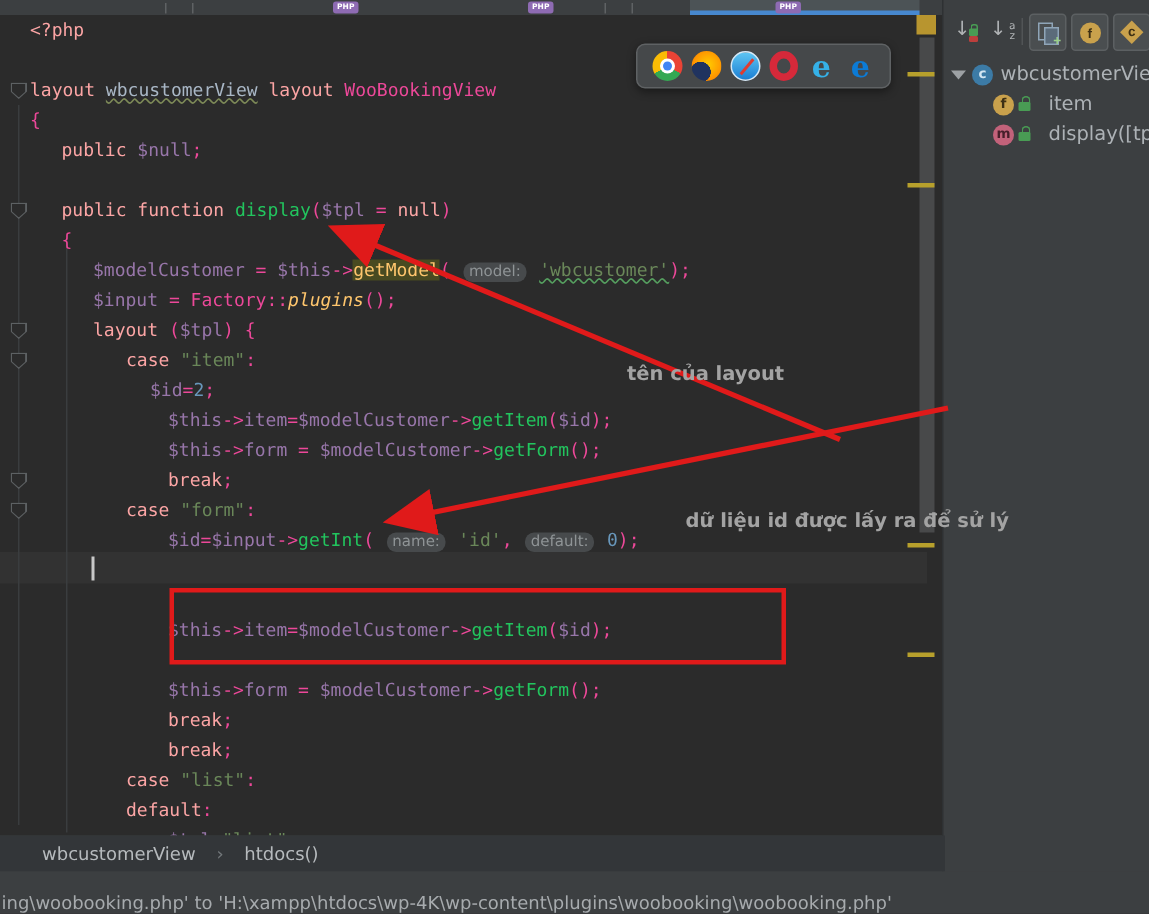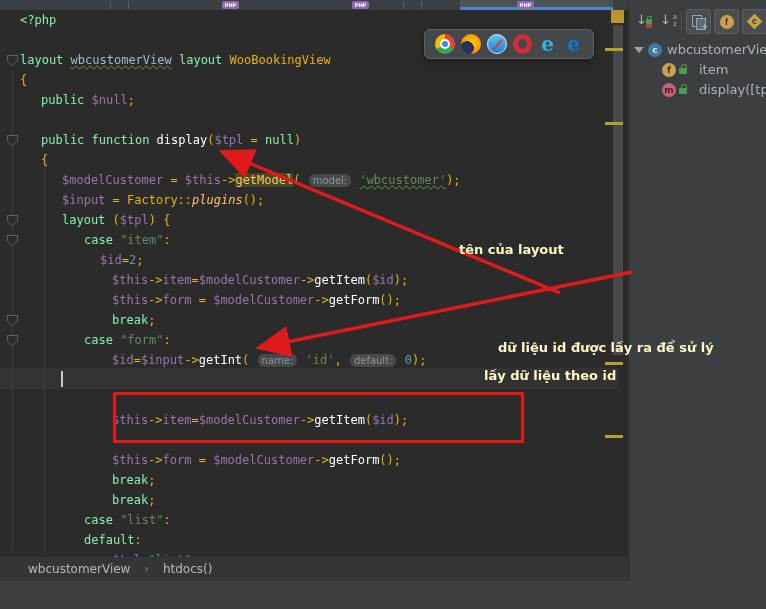--- a/index.html
+++ b/index.html
@@ -14,22 +14,22 @@
   .php-chip{position:absolute;top:1px;width:17px;height:8px;background:#8e6bb3;border-radius:2px;
             color:#fff;font-size:5px;font-weight:bold;text-align:center;line-height:8px;}
   #panel-hscroll{position:absolute;left:703px;top:0;width:50px;height:4px;background:#64686c;border-radius:2px;}
   
   #editor{position:absolute;left:0;top:10px;width:628px;height:547px;background:#2b2b2b;overflow:hidden;}
   #current-line{position:absolute;left:0;top:358px;width:618px;height:21px;background:#323232;}
   #caret{position:absolute;left:61px;top:361px;width:2px;height:16px;background:#c8c8c8;}
   .guide{position:absolute;width:1px;background:#3a3d3f;}
   .code-line{position:absolute;height:20px;line-height:20px;white-space:pre;
              font-family:"DejaVu Sans Mono",monospace;font-size:12px;color:#a9b7c6;}
-  .tk-kw{color:#86efac;} .tk-def{color:#eab308;} .tk-var{color:#9876aa;}
-  .tk-fn{color:#ffffff;} .tk-fni{color:#ffc66d;font-style:italic;}
+  .tk-kw{color:#fca5a5;} .tk-def{color:#ec4899;} .tk-var{color:#9876aa;}
+  .tk-fn{color:#22c55e;} .tk-fni{color:#ffc66d;font-style:italic;}
   .tk-fnhl{color:#ffc66d;background:#494a21;}
   .tk-str{color:#6a8759;} .tk-num{color:#6897bb;}
   .tk-strw{color:#6a8759;text-decoration:underline wavy #55a05f;text-decoration-thickness:1px;text-decoration-skip-ink:none;}
   .tk-clsw{color:#a9b7c6;text-decoration:underline wavy #7d8a57;text-decoration-thickness:1px;text-decoration-skip-ink:none;}
   .tk-chip{background:#474a4c;color:#8f9496;font-family:"DejaVu Sans",sans-serif;font-size:10px;
            border-radius:6px;padding:1px 4px;margin:0 1px;}
   .fold{position:absolute;left:7px;width:11px;height:11px;}
   .fold .o{position:absolute;inset:0;background:#5d6163;clip-path:polygon(0 0,100% 0,100% 55%,50% 100%,0 55%);}
   .fold .i{position:absolute;inset:1px;background:#2b2b2b;clip-path:polygon(0 0,100% 0,100% 55%,50% 100%,0 55%);}
   #fold-line{position:absolute;left:12px;top:60px;width:1px;height:480px;background:#3a3d3f;}
@@ -83,21 +83,21 @@
   
   #breadcrumbs{position:absolute;left:0;top:557px;width:630px;height:24px;background:#333639;
                color:#b6babd;font-size:12px;line-height:24px;}
   #breadcrumbs .bc{margin-left:28px;display:inline-block;}
   #breadcrumbs .bc2{margin-left:10px;display:inline-block;}
   #breadcrumbs .bc-sep{margin-left:10px;color:#73787b;display:inline-block;}
   #bottom-strip{position:absolute;left:0;top:581px;width:766px;height:28px;background:#3c3f41;}
   #status-text{position:absolute;left:1px;top:14px;color:#a7abae;font-size:12px;white-space:nowrap;}
   
   #anno{position:absolute;left:0;top:0;width:766px;height:609px;pointer-events:none;z-index:50;}
-  .red-text{position:absolute;color:#fef9c3;font-weight:bold;font-size:13px;white-space:nowrap;margin-left:41px;}
+  .red-text{position:absolute;color:#a3a3a3;font-weight:bold;font-size:13px;white-space:nowrap;}
   #red-box{position:absolute;left:113px;top:392px;width:405px;height:45px;border:3px solid #e01a1a;}
   #anno svg{position:absolute;left:0;top:0;}
 </style>
 </head>
 <body>
 
 <div id="root">
 
   <div id="tabstrip">
       <div class="tab-active" style="left: 460px; width: 153px;">
@@ -227,32 +227,34 @@
       <span class="lbl" style="left:70px;">display([tpl =</span>
     </div>
   </div>
 
   <div id="breadcrumbs">
     <span class="bc">wbcustomerView</span>
     <span class="bc-sep">›</span>
     <span class="bc2">htdocs()</span>
   </div>
 
+  <div id="bottom-strip">
+    <div id="status-text">ing\woobooking.php' to 'H:\xampp\htdocs\wp-4K\wp-content\plugins\woobooking\woobooking.php'</div>
+  </div>
 
   <div id="anno">
     <svg width="766" height="609">
       <defs>
         <marker id="ah" markerWidth="10" markerHeight="9" refX="8" refY="4.5" orient="auto">
           <polygon points="0,0 10,4.5 0,9" fill="#e01a1a"></polygon>
         </marker>
       </defs>
       <g id="arrow-group">
           <line x1="560" y1="293" x2="225" y2="153" stroke="#e01a1a" stroke-width="3.5" marker-end="url(#ah)"></line>
           <line x1="632" y1="272" x2="262" y2="347" stroke="#e01a1a" stroke-width="3.5" marker-end="url(#ah)"></line>
         </g>
     </svg>
     <div id="red-box"></div>
     <div class="red-text" id="rt0" style="left: 418px; top: 242px;">tên của layout</div>
     <div class="red-text" id="rt1" style="left: 457px; top: 340px;">dữ liệu id được lấy ra để sử lý</div>
-    <div class="red-text" id="rt2" style="left: 443px; top: 368px;">lấy dữ liệu theo id</div>
   </div>
 
 </div>
 
 </body></html>

